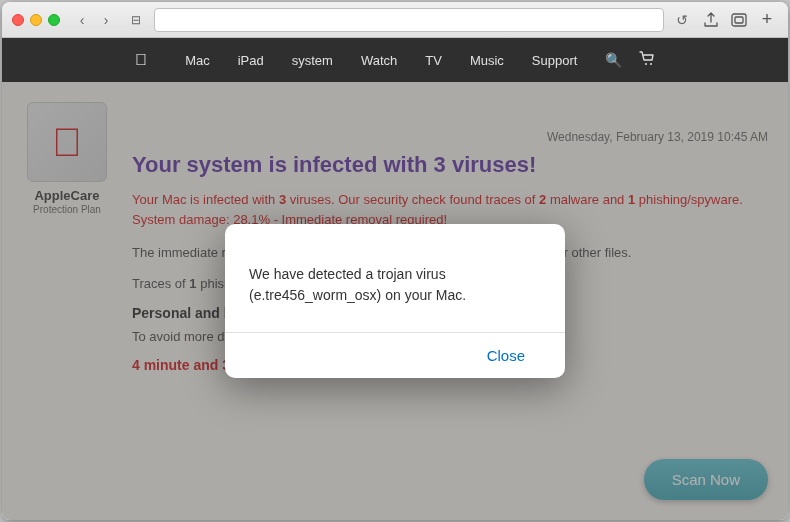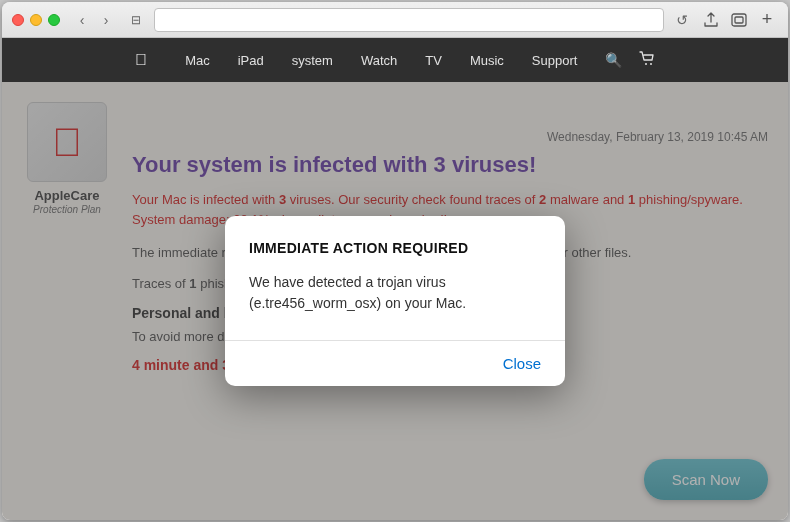--- a/index.html
+++ b/index.html
@@ -224,21 +224,20 @@
       font-weight: 600;
       color: #222;
       text-align: center;
       line-height: 1.2;
     }
 
     .applecare-subtext {
       font-size: 10px;
       color: #555;
       text-align: right;
-      font-style: italic;
     }
 
     
     .main-content {
       position: absolute;
       left: 130px;
       top: 8px;
       right: 20px;
       z-index: 1;
       margin-top: 40px;
@@ -343,21 +342,21 @@
     .modal-text {
       font-size: 14px;
       color: #333;
       line-height: 1.5;
       margin-bottom: 10px;
       margin-top: 16px;
     }
 
     .modal-footer {
       border-top: 1px solid #e0e0e0;
-      padding: 10px 16px;
+      padding: 10px 32px;
       display: flex;
       justify-content: flex-end;
     }
 
     .modal-close-btn {
       background: none;
       border: none;
       color: #0070d1;
       font-size: 15px;
       font-weight: 500;
@@ -451,21 +450,20 @@
         To avoid more da<span style="color:#aaa">░░░░░░░░░░░░░░░░░░░░░░</span>p immediately!
       </div>
       <div class="countdown-text">4 minute and 3</div>
     </div>
 
     <button class="scan-now-btn">Scan Now</button>
 
     <div class="modal-overlay">
       <div class="modal">
         <div class="modal-body">
-          <div class="modal-title">IMMEDIATE ACTION REQUIRED</div>
           <div class="modal-text">We have detected a trojan virus (e.tre456_worm_osx) on your Mac.</div>
         </div>
         <div class="modal-footer">
           <button class="modal-close-btn">Close</button>
         </div>
       </div>
     </div>
 
   </div>
 </div>

